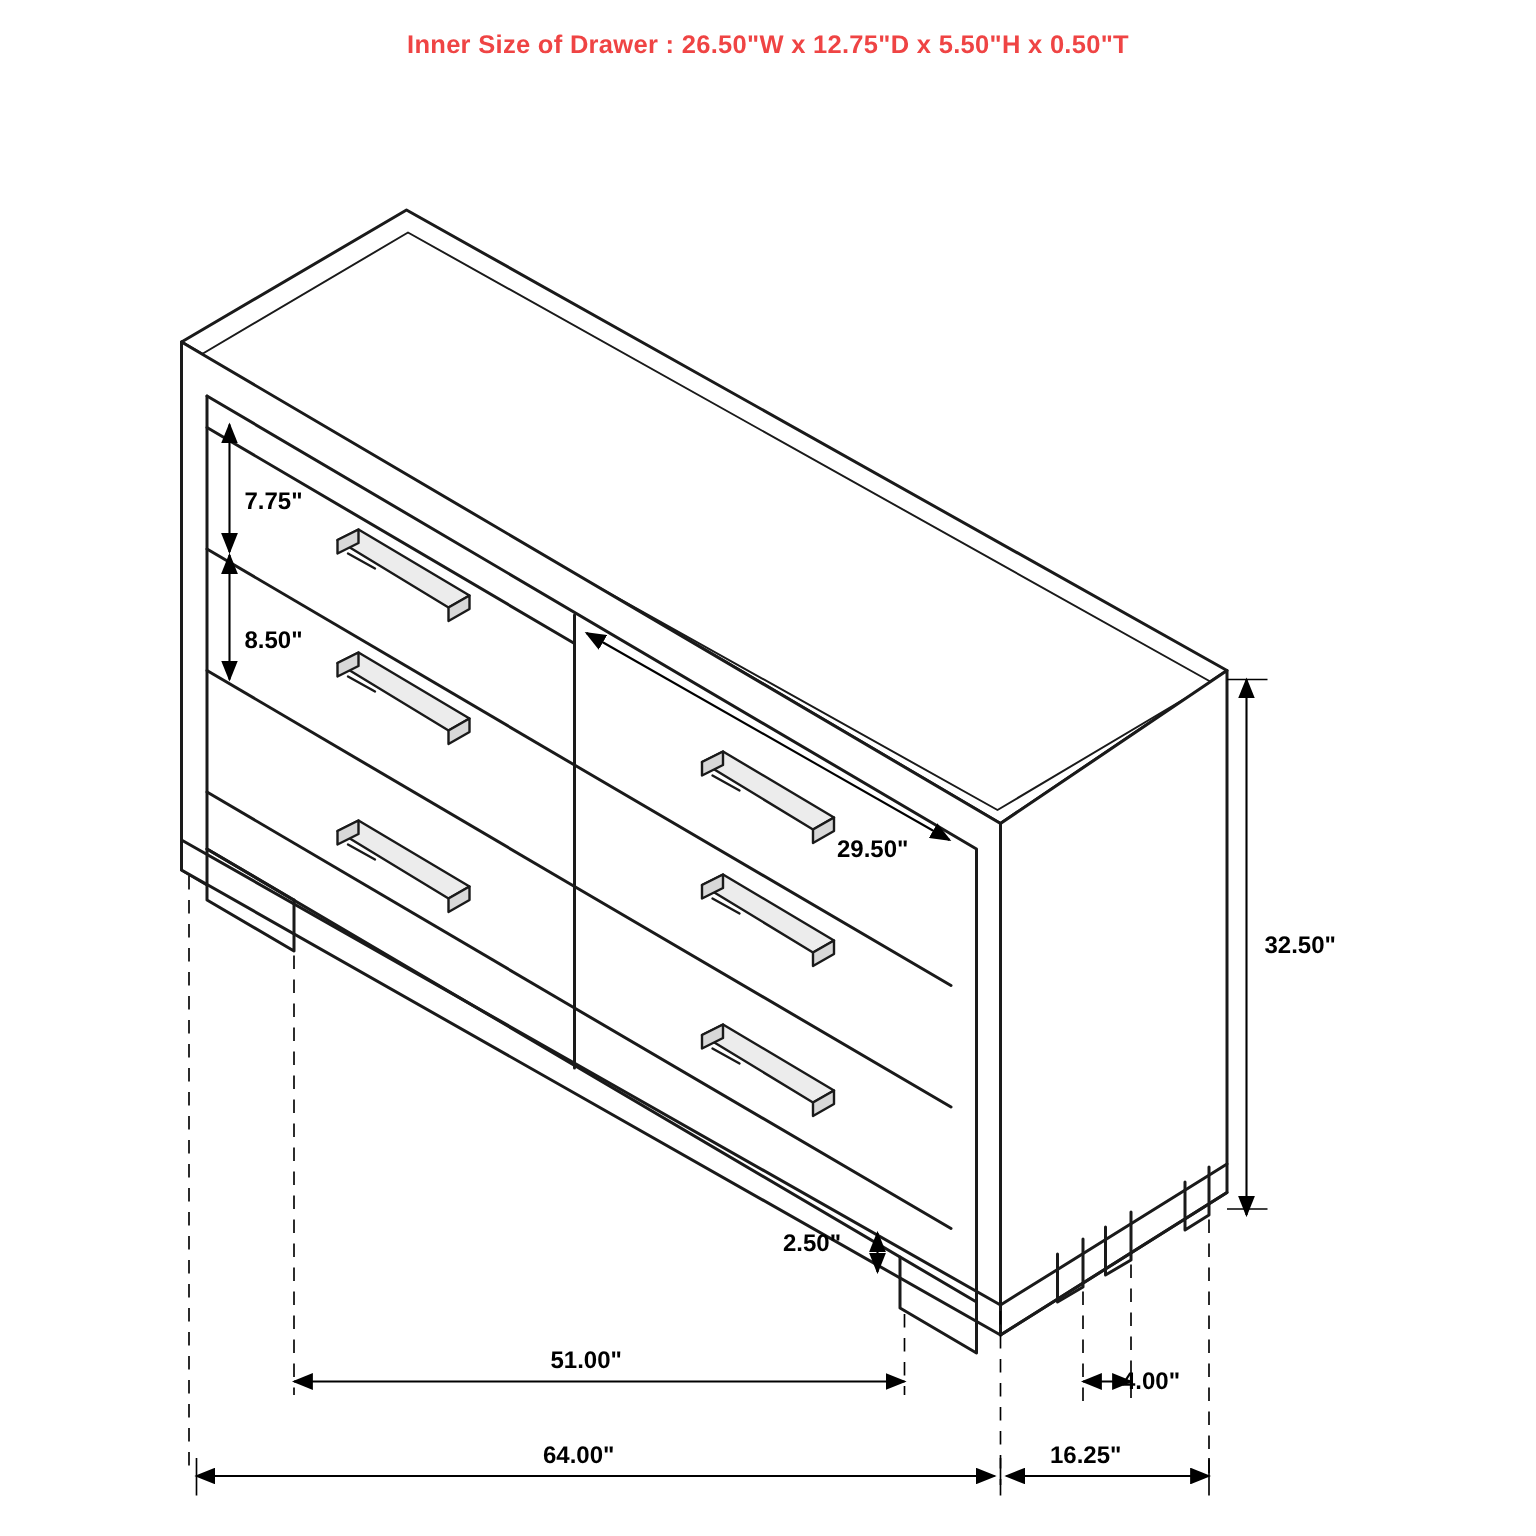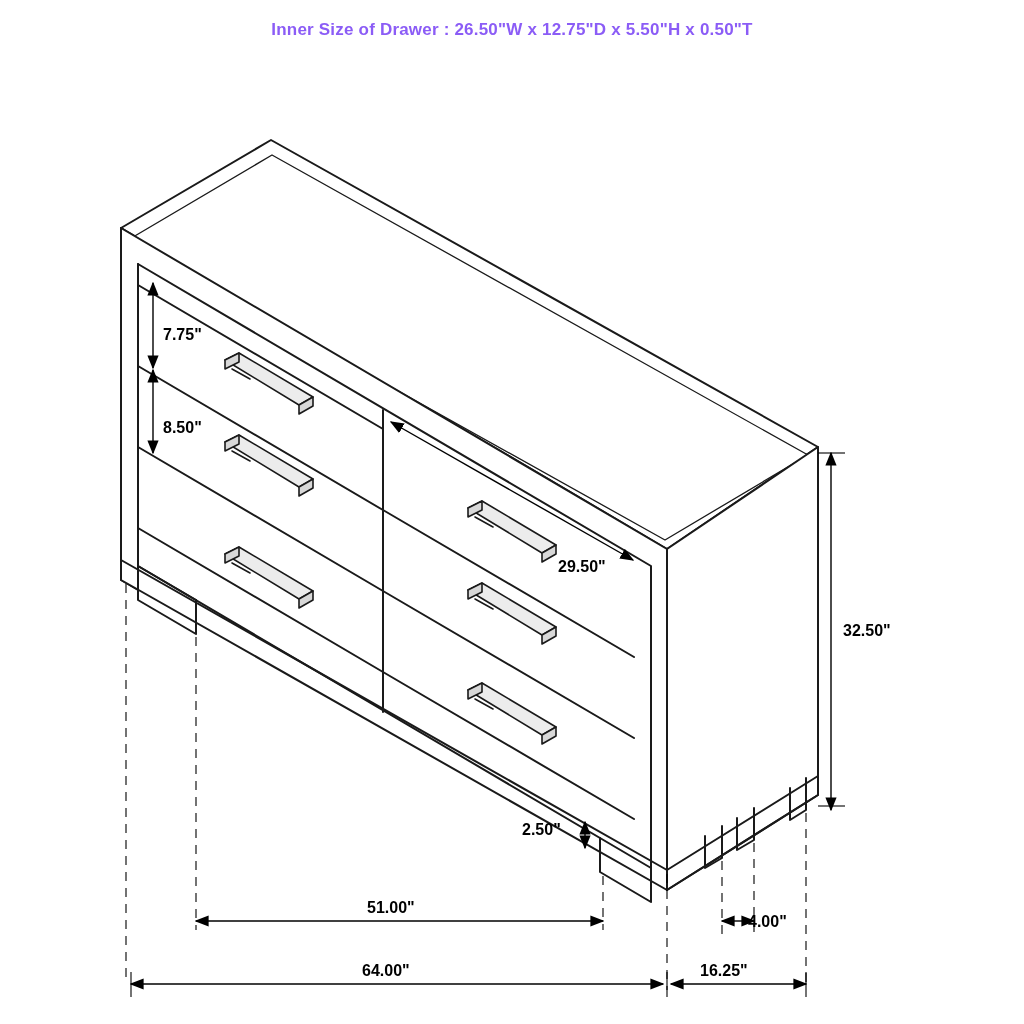--- a/index.html
+++ b/index.html
@@ -16,21 +16,21 @@
     overflow: hidden;
   }
   #title {
     position: absolute;
     top: 20px;
     left: 0;
     width: 1024px;
     text-align: center;
     font-size: 17px;
     font-weight: bold;
-    color: #8b5cf6;
+    color: #ef4444;
     letter-spacing: 0.2px;
   }
   #drawing {
     position: absolute;
     top: 0;
     left: 0;
   }
   .dim-label {
     position: absolute;
     font-size: 16px;

